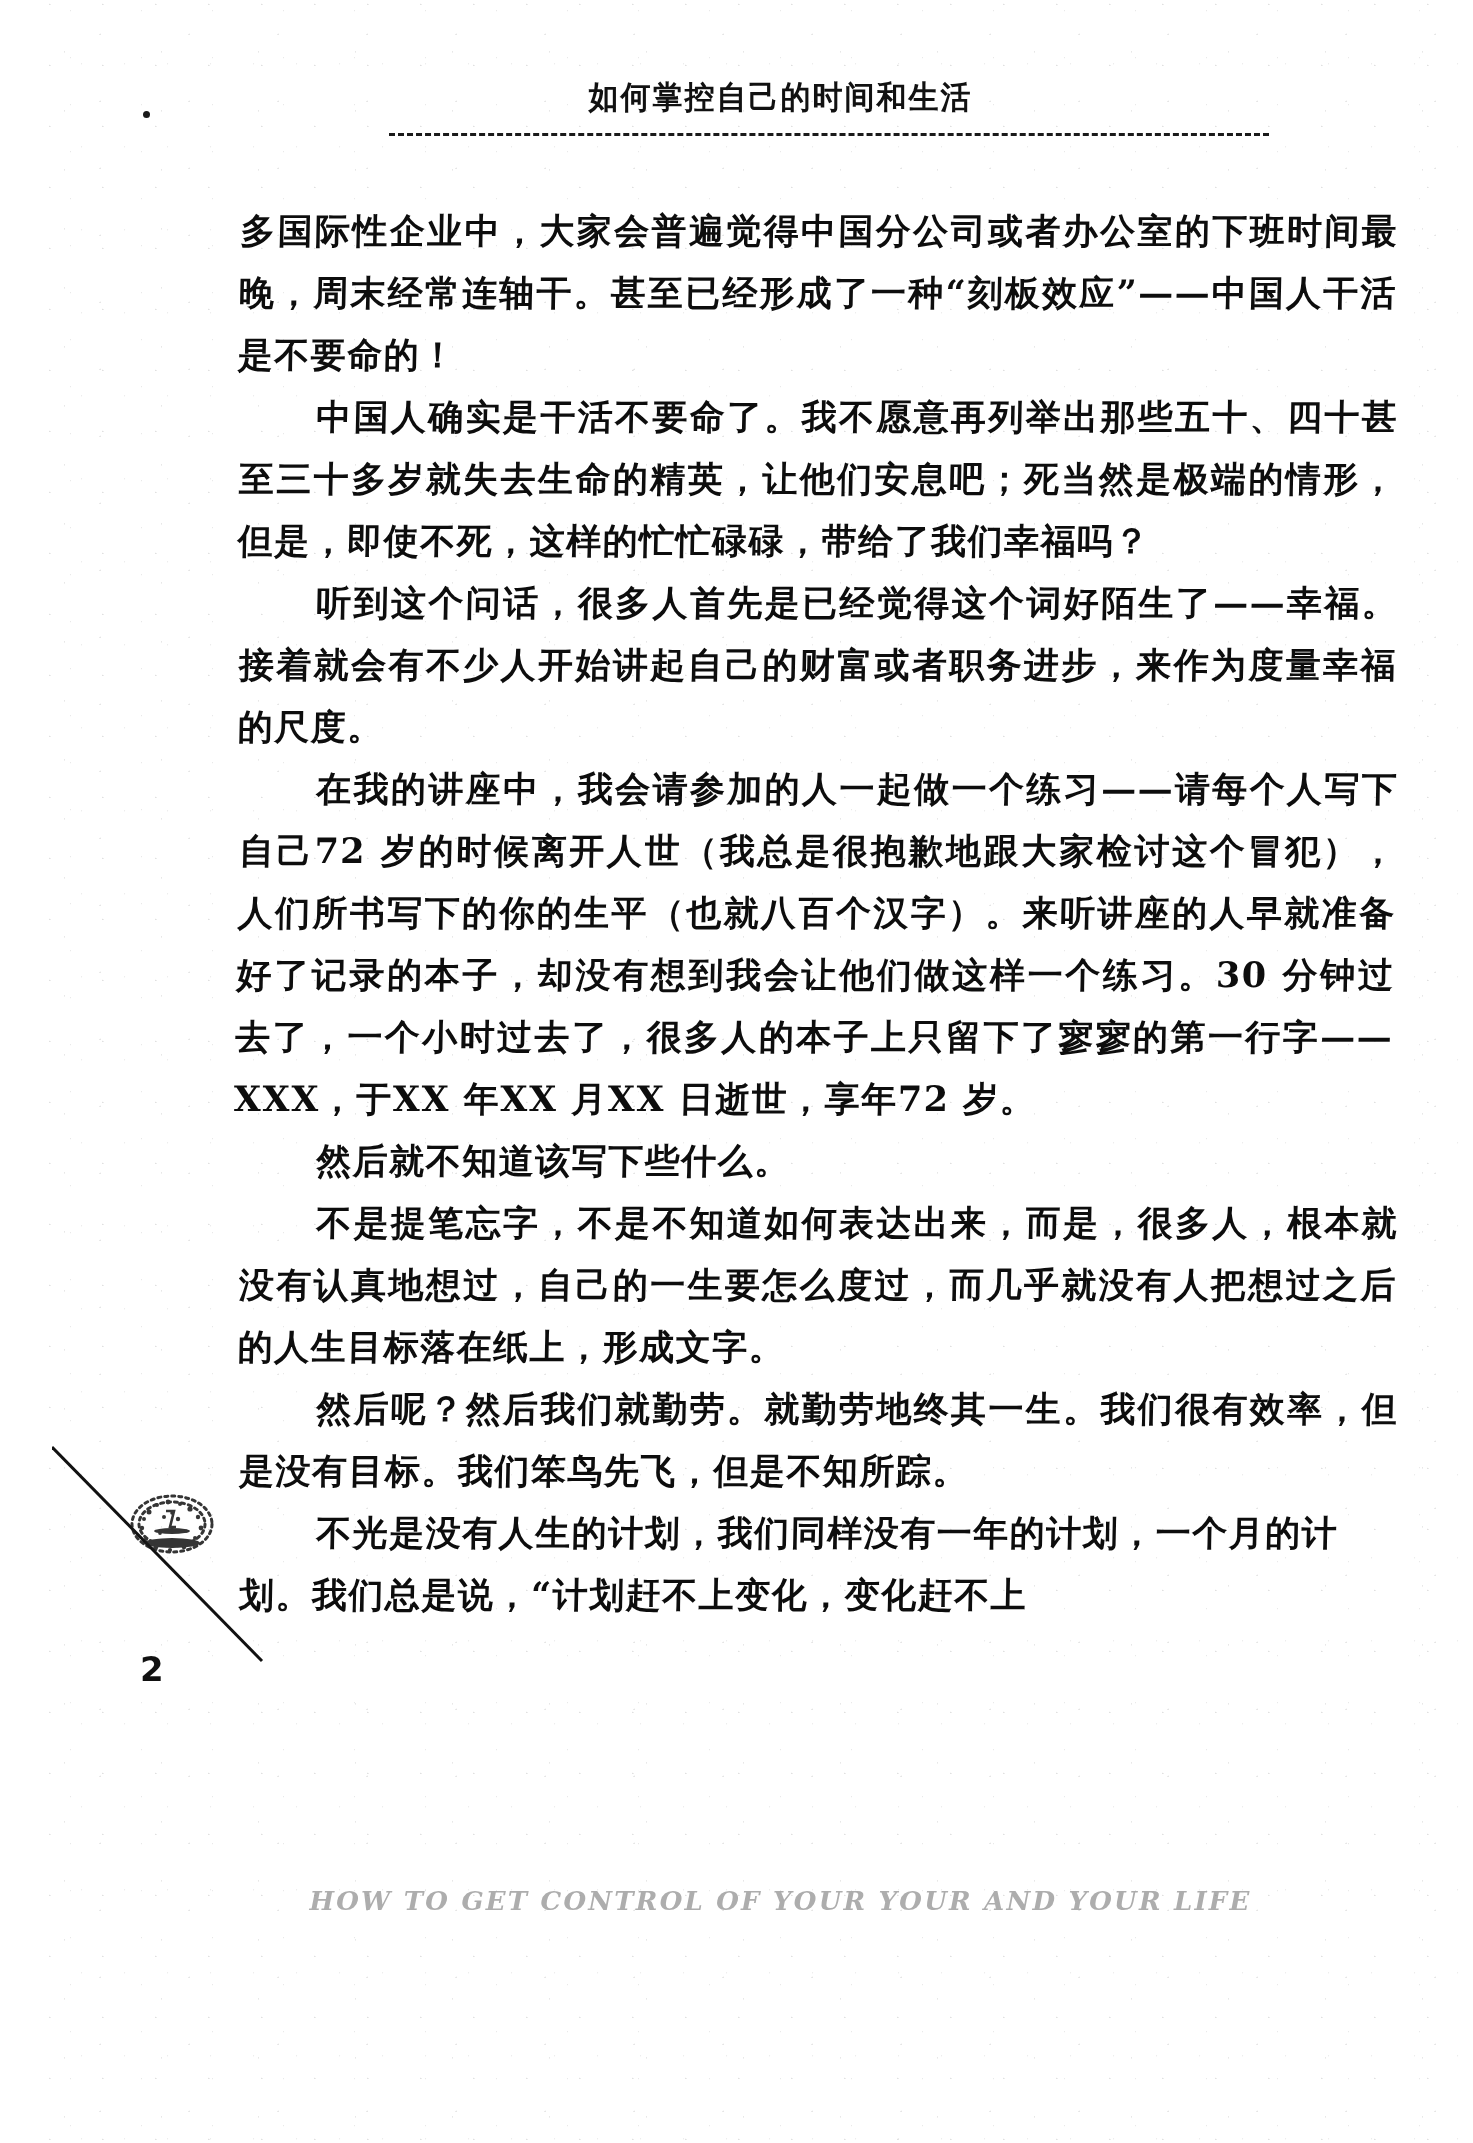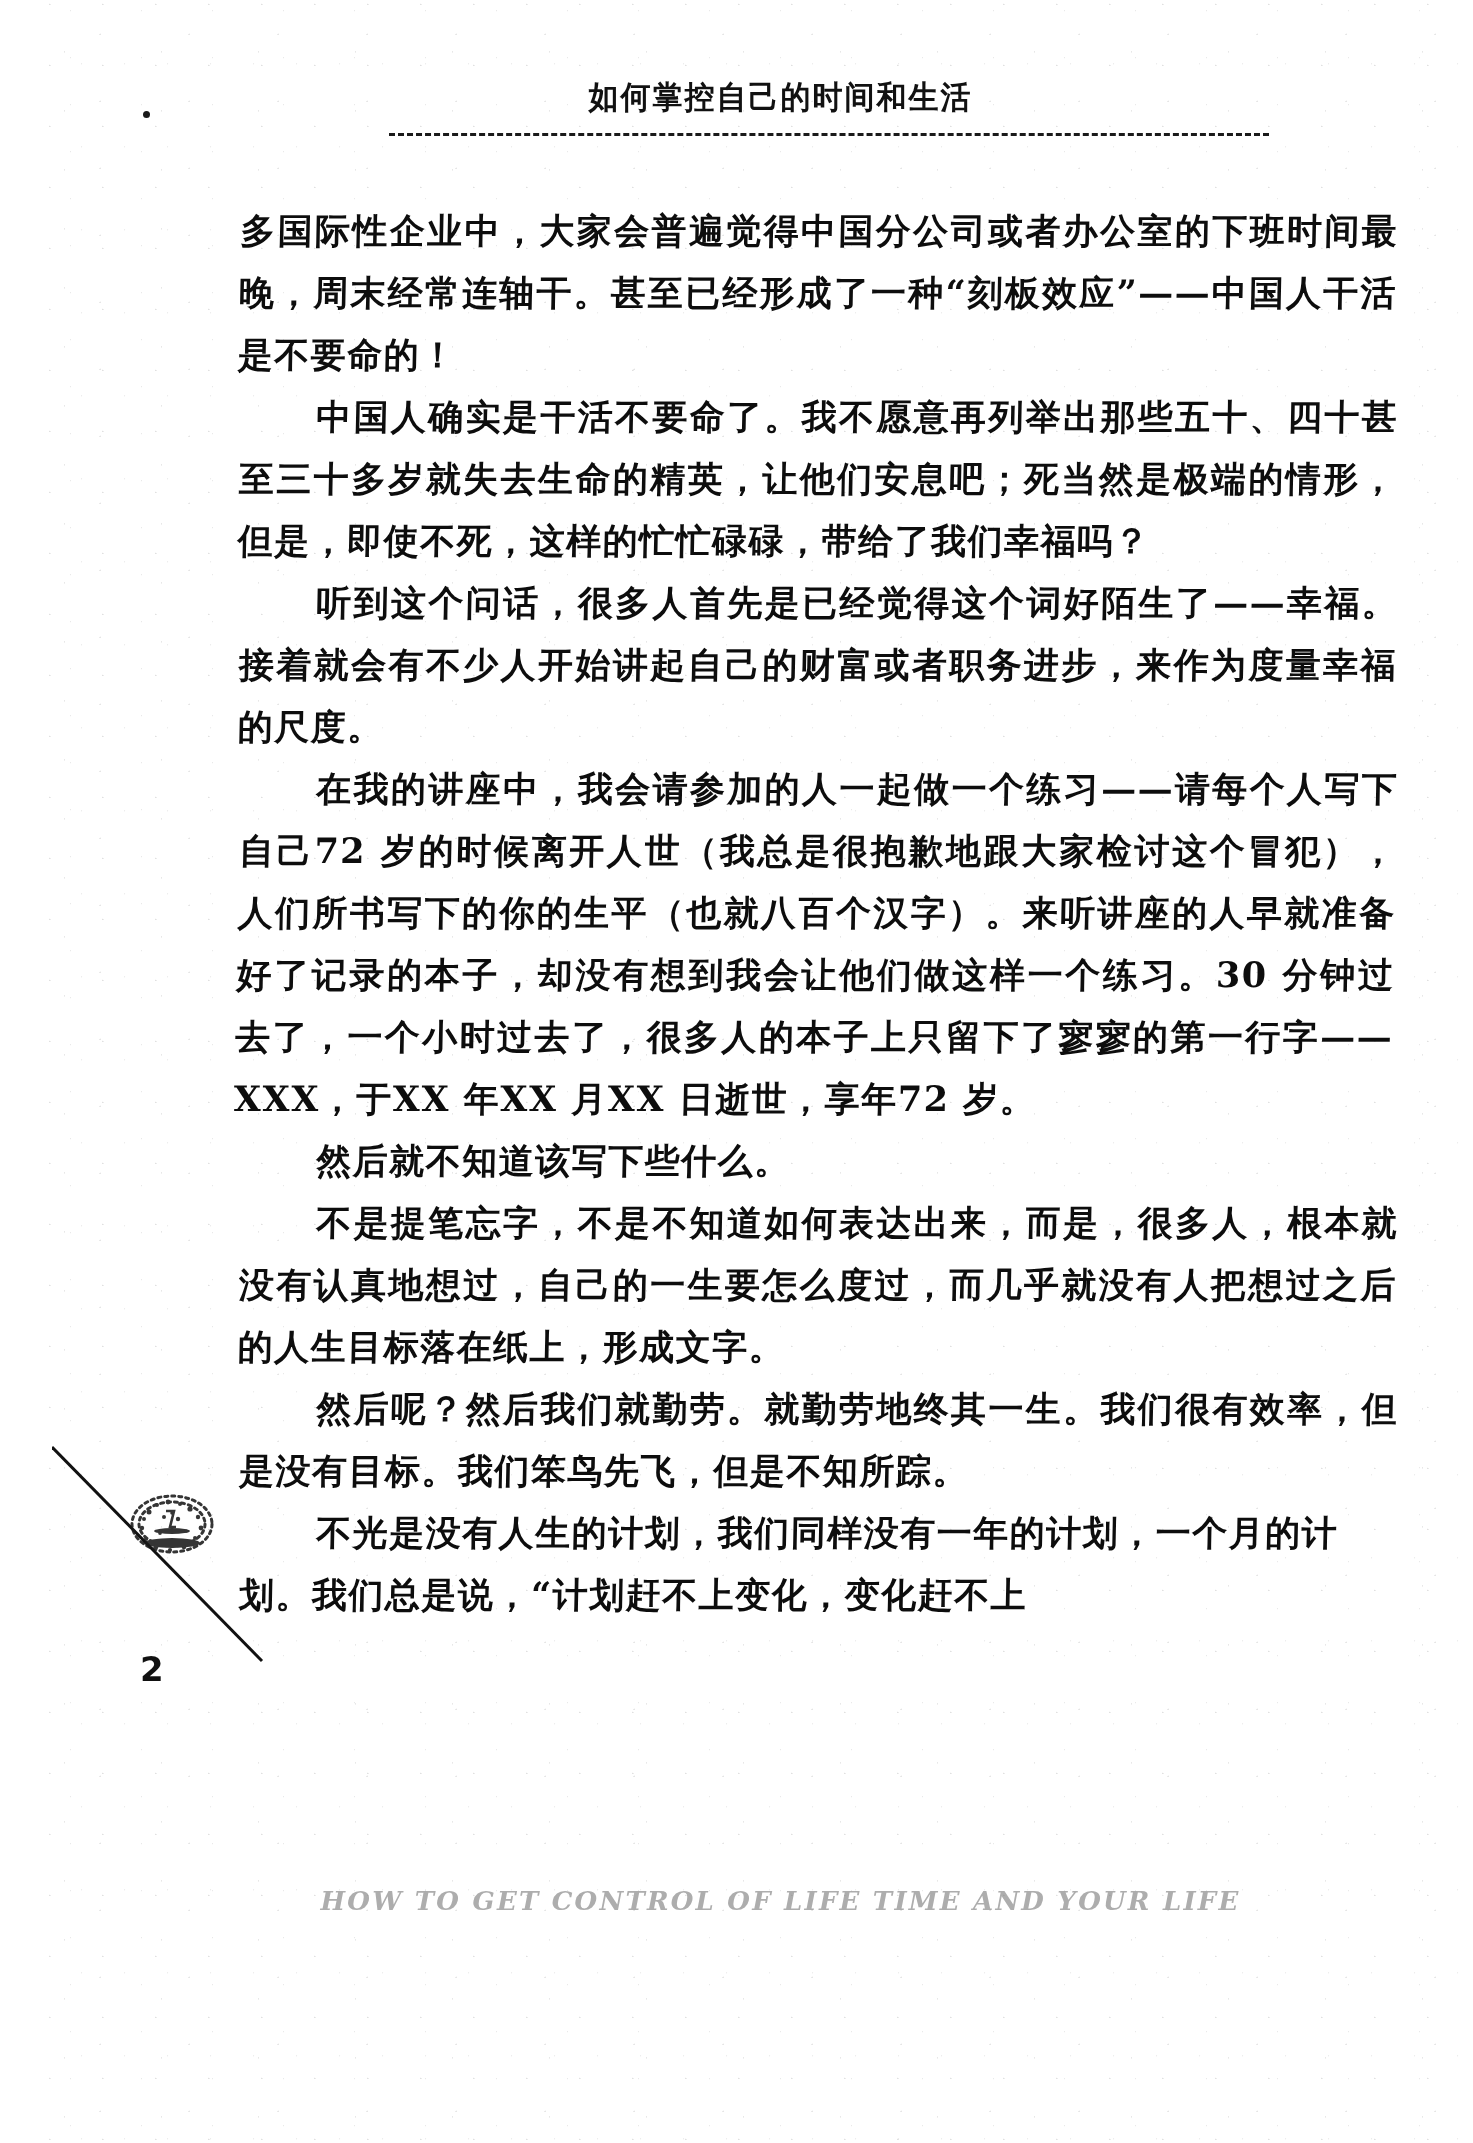--- a/index.html
+++ b/index.html
@@ -212,16 +212,16 @@
       <circle cx="50" cy="26" r="1.8"></circle>
         <circle cx="64" cy="44" r="1.8"></circle>
       <circle cx="38" cy="46" r="1.9"></circle>
     </g>
     <path d="M44 24 L52 24 L48 40 L54 40" fill="none" stroke="#1a1a1a" stroke-width="2.6"></path>
   </svg>
 
   <div class="page-number">2</div>
 
   <div class="footer">
-    <span class="footer-text">HOW TO GET CONTROL OF LIFE TIME AND YOUR LIFE</span>
+    <span class="footer-text">HOW TO GET CONTROL OF YOUR YOUR AND YOUR LIFE</span>
   </div>
 
 </div>
 
 </body></html>

